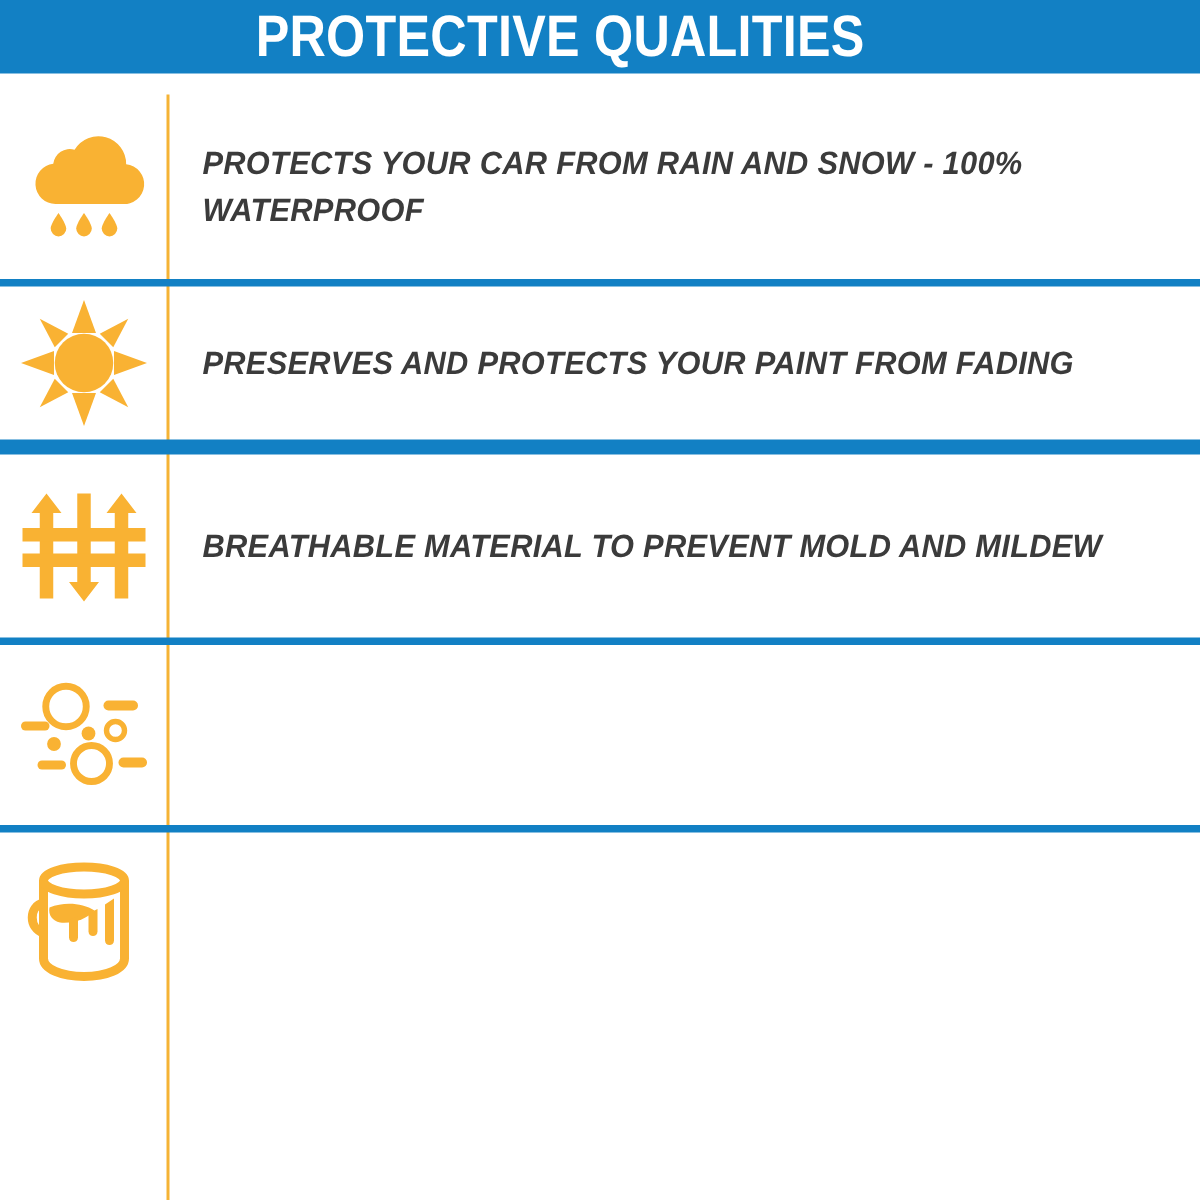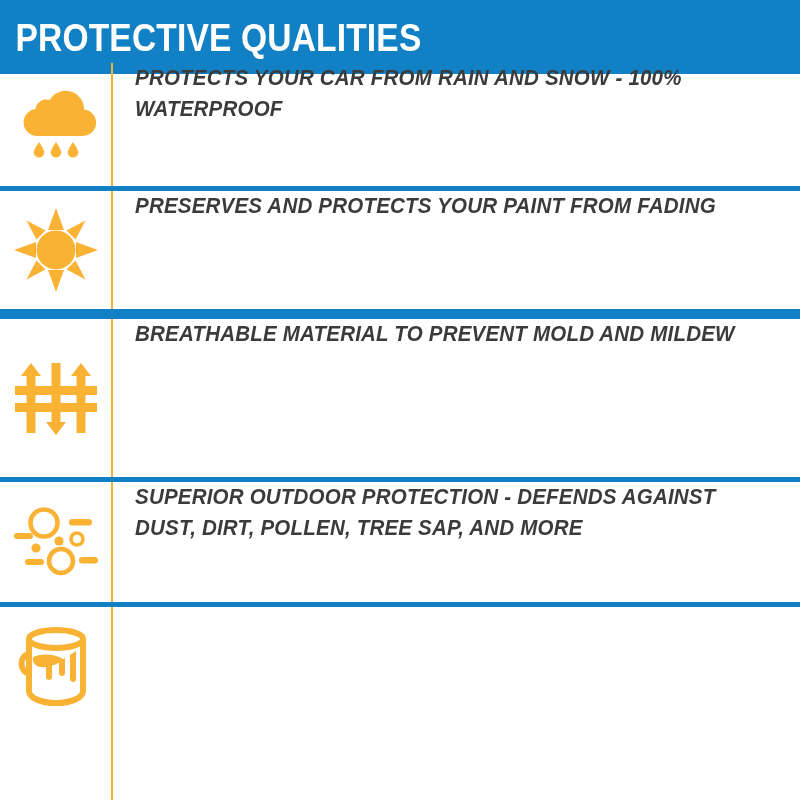--- a/index.html
+++ b/index.html
@@ -21,25 +21,26 @@
     background: #ffffff;
     box-sizing: border-box;
   }
 
   
   .header-bar {
     position: absolute;
     left: 0;
     top: 0;
     width: 800px;
-    height: 74px;
+    height: 49px;
     background: #1280C4;
     display: flex;
     align-items: center;
     box-sizing: border-box;
+    justify-content: center;
   }
   .header-title {
     color: #ffffff;
     font-family: "Liberation Sans Narrow", "Liberation Sans", sans-serif;
     font-weight: bold;
     font-size: 39px;
     letter-spacing: 0.2px;
     line-height: 1;
     padding-left: 18px;
     transform: scaleX(0.86);
@@ -63,20 +64,21 @@
     position: absolute;
     left: 0;
     top: 63px;
     width: 800px;
     height: 737px;
   }
 
   .row {
     position: relative;
     display: flex;
+    align-items: center;
     box-sizing: border-box;
     width: 800px;
   }
   .row-divider {
     width: 800px;
     height: 5px;
     background: #1280C4;
     position: relative;
     z-index: 2;
   }
@@ -136,21 +138,21 @@
           <path d="M43 60 c0 0 -5.2 7.3 -5.2 10.4 a5.2 5.2 0 0 0 10.4 0 C48.2 67.3 43 60 43 60 z" fill="#F9B233"></path>
           <path d="M60 60 c0 0 -5.2 7.3 -5.2 10.4 a5.2 5.2 0 0 0 10.4 0 C65.2 67.3 60 60 60 60 z" fill="#F9B233"></path>
         </svg>
       </div>
       <div class="text-cell">
         <div class="row-text">PROTECTS YOUR CAR FROM RAIN AND SNOW - 100% WATERPROOF</div>
       </div>
     </div>
     <div class="row-divider"></div>
 
-    <div class="row" style="height:118px">
+    <div class="row" style="height:102px">
       <div class="icon-cell">
         <svg width="88" height="88" viewBox="0 0 88 88">
           <circle cx="44" cy="44" r="19.5" fill="#F9B233"></circle>
           <g fill="#F9B233">
             <polygon points="44,2 52,24 36,24"></polygon>
             <polygon points="44,86 36,64 52,64"></polygon>
             <polygon points="2,44 24,36 24,52"></polygon>
             <polygon points="86,44 64,52 64,36"></polygon>
             <polygon points="14.5,14.5 33.5,24.5 24.5,33.5"></polygon>
             <polygon points="73.5,73.5 54.5,63.5 63.5,54.5"></polygon>
@@ -160,21 +162,21 @@
         </svg>
       </div>
       <div class="text-cell">
         <div class="row-text">PRESERVES AND PROTECTS YOUR PAINT FROM FADING</div>
       </div>
     </div>
     <div class="row-divider"></div>
 
     <div class="row-divider"></div>
 
-    <div class="row" style="height:158px">
+    <div class="row" style="height:122px">
       <div class="icon-cell">
         <svg width="86" height="86" viewBox="0 0 86 86">
           <g fill="#F9B233">
 
             <path d="M18 8 L28 21 L22.5 21 L22.5 78 L13.5 78 L13.5 21 L8 21 Z"></path>
 
             <path d="M68 8 L78 21 L72.5 21 L72.5 78 L63.5 78 L63.5 21 L58 21 Z"></path>
 
             <path d="M43 80 L33 67 L38.5 67 L38.5 8 L47.5 8 L47.5 67 L53 67 Z"></path>
 
@@ -198,23 +200,20 @@
             <circle cx="66" cy="40" r="6" fill="none" stroke="#F9B233" stroke-width="3.6"></circle>
             <circle cx="48" cy="42" r="4.6"></circle>
             <circle cx="25" cy="49" r="4.6"></circle>
             <rect x="3" y="34" width="19" height="6" rx="3"></rect>
             <rect x="14" y="60" width="19" height="6" rx="3"></rect>
             <rect x="58" y="20" width="23" height="6.6" rx="3.3"></rect>
             <rect x="68" y="58" width="19" height="6.6" rx="3.3"></rect>
           </g>
         </svg>
       </div>
-      <div class="text-cell">
-        <div class="row-text">SUPERIOR OUTDOOR PROTECTION - DEFENDS AGAINST DUST, DIRT, POLLEN, TREE SAP, AND MORE</div>
-      </div>
     </div>
     <div class="row-divider"></div>
 
     <div class="row" style="height:116px">
       <div class="icon-cell">
         <svg width="86" height="88" viewBox="0 0 86 88">
           <g fill="none" stroke="#F9B233" stroke-width="6">
 
             <path d="M16 18 L16 70 C16 77 28 82 43 82 C58 82 70 77 70 70 L70 18"></path>
 

